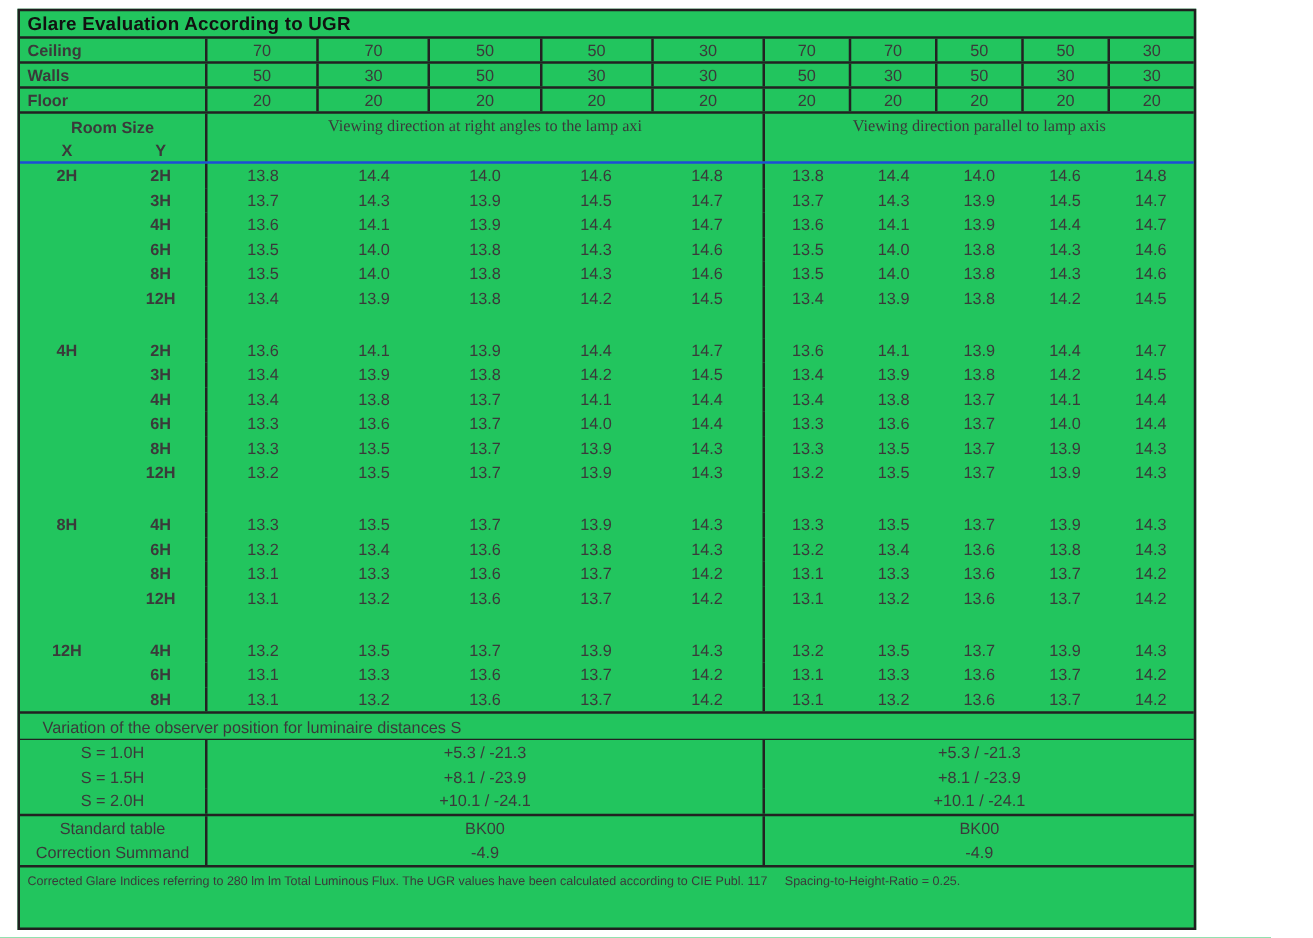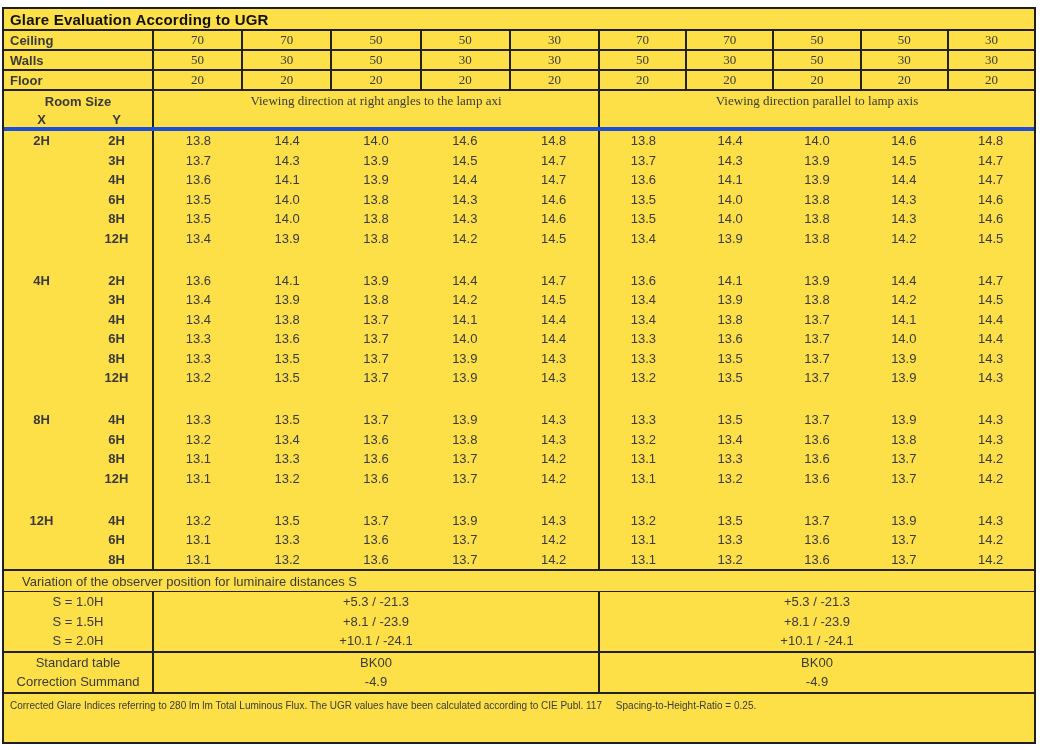--- a/index.html
+++ b/index.html
@@ -1,37 +1,37 @@
 <!DOCTYPE html>
 <html><head>
 <meta charset="utf-8">
 <style>
   html,body{margin:0;padding:0;}
   body{
     width:1050px;height:750px;background:#ffffff;position:relative;
     font-family:"Liberation Sans","DejaVu Sans",sans-serif;color:#3a3a3a;
   }
   .frame{
-    position:absolute;left:2px;top:7px;width:1034px;height:737px;
-    border:2px solid #1f1f1f;box-sizing:border-box;background:#fde047;
+    position:absolute;left:14px;top:7px;width:943px;height:737px;
+    border:2px solid #1f1f1f;box-sizing:border-box;background:#22c55e;
     display:flex;flex-direction:column;
   }
   .title-row{flex:none;height:22px;display:flex;align-items:center;padding-left:6px;
     border-bottom:2px solid #1f1f1f;box-sizing:border-box;}
   .title{font-weight:bold;font-size:15px;color:#111;letter-spacing:0.2px;}
 
   .cond-row{flex:none;display:flex;height:20px;border-bottom:2px solid #222;box-sizing:border-box;}
   .col-label{width:150px;flex:none;border-right:2px solid #222;box-sizing:border-box;font-weight:bold;}
   .cond-label{display:flex;align-items:center;padding-left:6px;font-size:13px;}
   .half-l{width:446px;flex:none;border-right:2px solid #222;box-sizing:border-box;display:flex;}
   .half-r{flex:1;display:flex;}
-  .cond-cell{flex:1;display:flex;align-items:center;justify-content:center;font-size:13px;font-family:Liberation Serif, serif;}
+  .cond-cell{flex:1;display:flex;align-items:center;justify-content:center;font-size:13px;}
   .cond-cell + .cond-cell{border-left:2px solid #222;}
 
-  .header-row{flex:none;display:flex;height:40px;border-bottom:4px solid #1d4ed8;box-sizing:border-box;}
+  .header-row{flex:none;display:flex;height:40px;border-bottom:2px solid #1d4ed8;box-sizing:border-box;}
   .hdr-roomsize{display:flex;flex-direction:column;}
   .rs-title{height:20px;display:flex;align-items:center;justify-content:center;font-size:13px;}
   .rs-xy{display:flex;flex:1;}
   .xy-cell{width:75px;flex:none;display:flex;align-items:center;justify-content:center;font-size:13px;}
   .hdr-dir{align-items:flex-start;justify-content:center;padding-top:2px;font-size:13px;font-family:Liberation Serif, serif;}
 
   #data-area{flex:none;border-bottom:2px solid #222;box-sizing:border-box;}
   .data-row{display:flex;height:19.5px;}
   .gap-row{display:flex;height:22.5px;}
   .xy-wrap{display:flex;}

